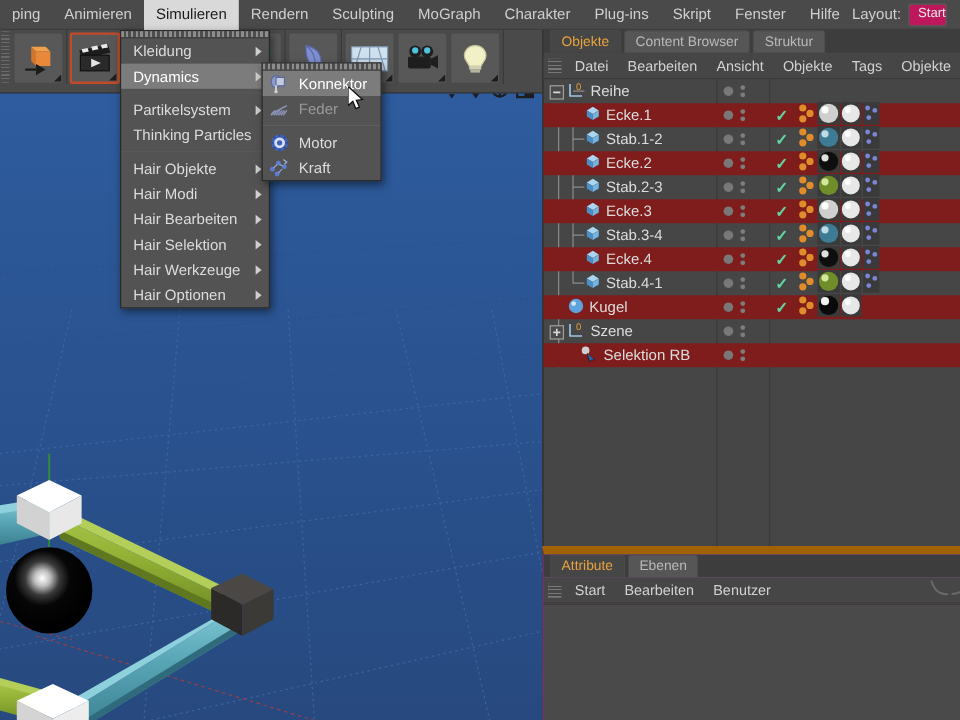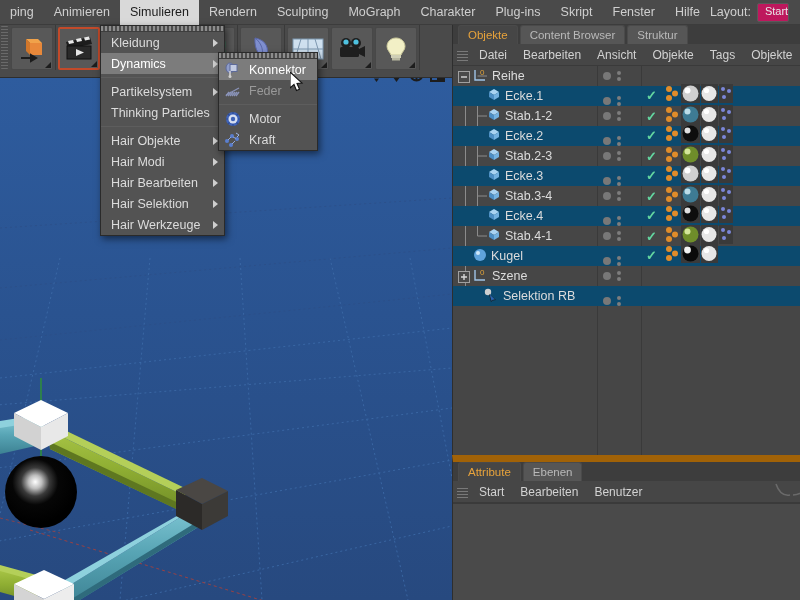--- a/index.html
+++ b/index.html
@@ -92,21 +92,21 @@
   }
   .panelmenu .pm { padding: 0 8px; }
   .grip { width: 11px; height: 12px; margin-right: 3px;
     background: repeating-linear-gradient(0deg,#8a8a8a 0 1px,#464646 1px 3px),
                 repeating-linear-gradient(90deg,#8a8a8a 0 1px,transparent 1px 3px);
     opacity: .75; }
 
   .tree { position: absolute; left: 0; top: 41px; width: 348px; height: 389px; }
   .row { position: relative; height: 20px; display: flex; align-items: center;
     font-size: 12.5px; color: #d6d6d6; }
-  .row.odd { background: #0c4a6e; align-items: flex-end; }
+  .row.odd { background: #7f1d1d; }
   .row .namecell { width: 144px; display: flex; align-items: center; padding-left: 4px;
      height:20px; overflow:hidden; white-space:nowrap;}
   .row .lbl { margin-left: 4px; color: #dcdcdc; }
   .tcol-sep { position: absolute; top: 0; height: 389px; width: 1px; background: #3a3a3a; }
   .dotcell { width: 44px; display: flex; align-items: center; gap: 6px; padding-left: 6px; }
   .dot { width: 8px; height: 8px; border-radius: 50%; background: #787878; }
   .minidots { display:flex; flex-direction:column; gap:2px; }
   .minidot { width:4px; height:4px; border-radius:50%; background:#7d7d7d; }
   .tagcell { display: flex; align-items: center; gap: 1px; padding-left: 5px; }
   .chk { color: #63d6a0; font-size: 13px; font-weight: bold; margin-right: 6px; }
@@ -996,20 +996,24 @@
       <span class="arrow"></span>
     </div>
     <div class="mrow">
       <span class="mlabel">Hair Selektion</span>
       <span class="arrow"></span>
     </div>
     <div class="mrow">
       <span class="mlabel">Hair Werkzeuge</span>
       <span class="arrow"></span>
     </div>
+    <div class="mrow">
+      <span class="mlabel">Hair Optionen</span>
+      <span class="arrow"></span>
+    </div>
   </div>
 
   <div class="menu" style="left:218px; top:52px; width:100px;">
     <div class="tear"></div>
     <div class="mrow hl" style="padding-left:4px">
       <span class="micon">
         <svg width="18" height="16" viewBox="0 0 18 16">
           <ellipse cx="6" cy="6" rx="4" ry="5" fill="#8e9cc9" stroke="#5d6a99"></ellipse>
           <rect x="6" y="2.5" width="7" height="7" fill="#c3cbe2" stroke="#5d6a99"></rect>
           <path d="M6 9 L6 14" stroke="#d0d0d0" stroke-width="1.6"></path>

